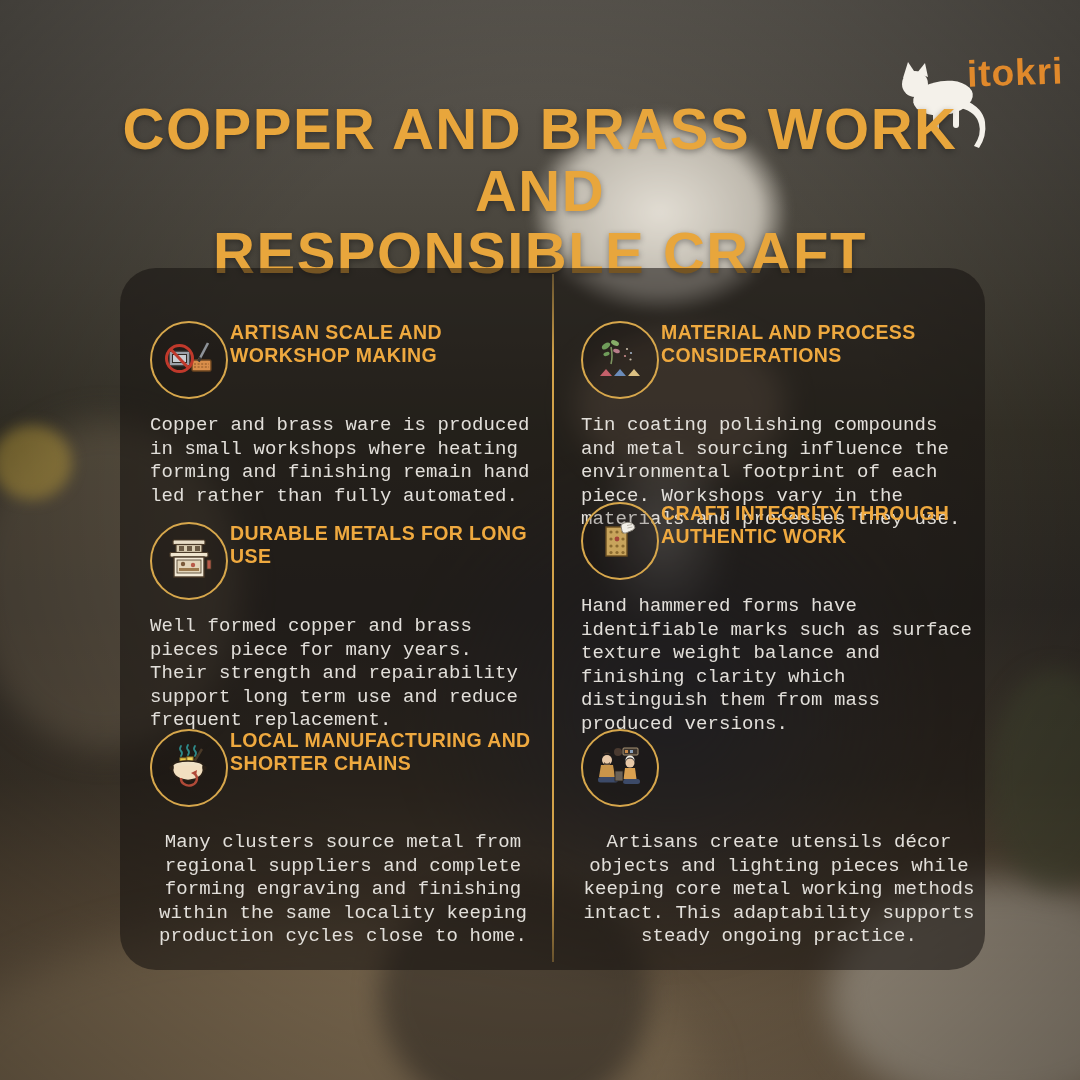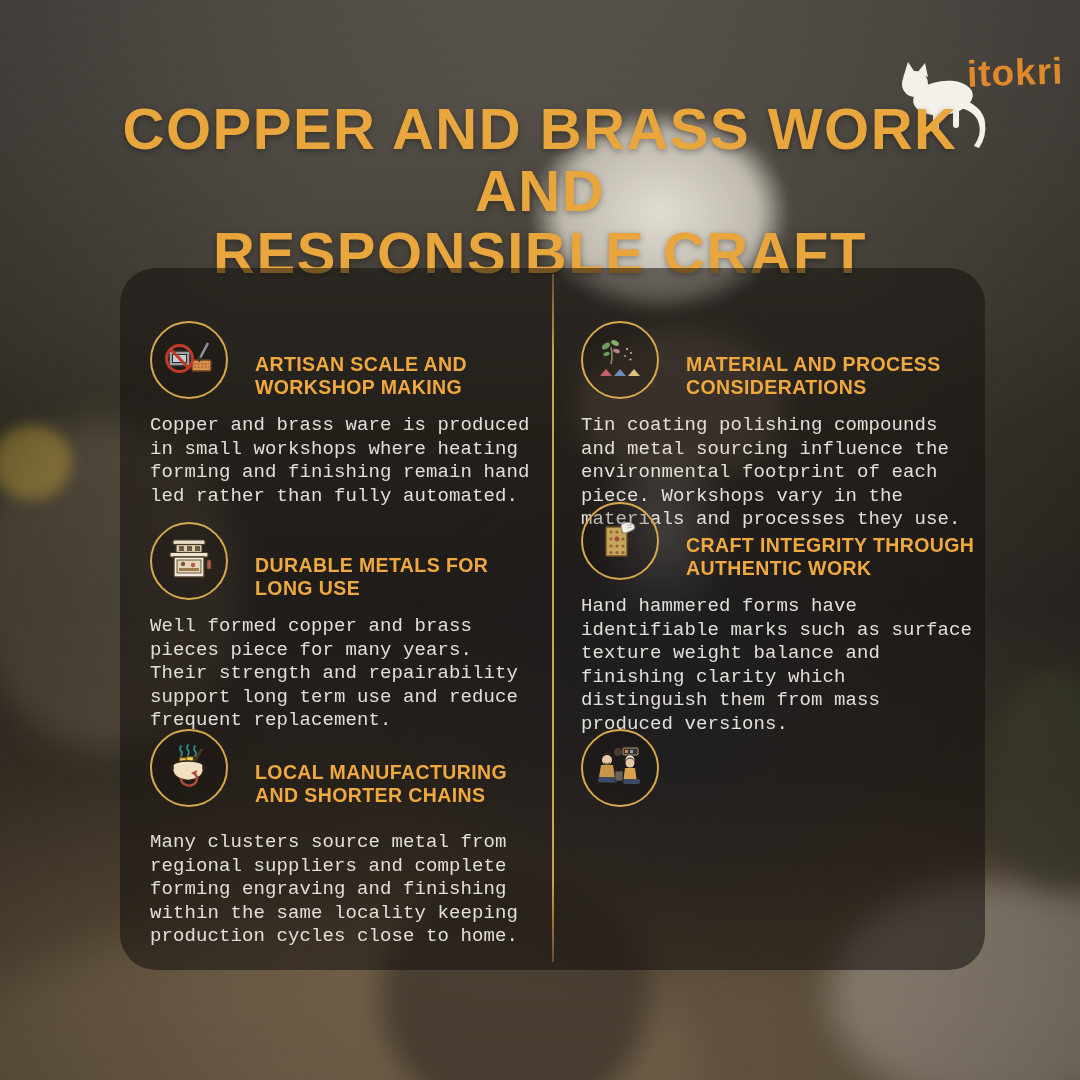--- a/index.html
+++ b/index.html
@@ -28,32 +28,32 @@
   .logo{position:absolute;left:895px;top:38px;width:170px;height:120px;}
   .logo .cat{position:absolute;left:0;top:22px;}
   .logo .brand{position:absolute;right:2px;top:14px;color:#E0892B;font-weight:bold;font-size:37px;letter-spacing:1px;transform:rotate(-2deg);}
 
   .panel{position:absolute;left:120px;top:268px;width:865px;height:702px;border-radius:36px;
     background:rgba(20,17,14,0.55);}
   .divider{position:absolute;left:552px;top:274px;width:2px;height:688px;
     background:linear-gradient(180deg,rgba(210,162,73,0.35),#D2A249 12%,#D2A249 88%,rgba(210,162,73,0.35));}
 
   .section{position:absolute;}
-  .sec-head{display:flex;align-items:flex-end;gap:27px;}
+  .sec-head{display:flex;align-items:flex-start;gap:2px;}
   .icon-circle{flex:0 0 auto;width:74px;height:74px;border:2px solid #D7A74C;border-radius:50%;
     display:flex;align-items:center;justify-content:center;background:rgba(10,8,6,0.18);}
   .heading{color:#EFA93F;font-weight:bold;font-size:19.5px;line-height:23px;letter-spacing:0.4px;text-transform:uppercase;}
   .body-text{margin-top:15px;color:#E2DFDA;font-size:19px;line-height:23.5px;letter-spacing:0.1px;font-family:Liberation Mono, monospace;}
   .s1{left:150px;top:321px;width:386px;}
   .s2{left:581px;top:321px;width:396px;}
   .s3{left:150px;top:522px;width:386px;}
   .s4{left:581px;top:502px;width:396px;}
   .s5{left:150px;top:729px;width:386px;}
   .s6{left:581px;top:729px;width:396px;}
-  .s5 .body-text,.s6 .body-text{margin-top:24px;}
+  .s5 .body-text,.s6 .body-text{margin-top:24px;text-align:center;}
 </style>
 </head>
 <body>
 
 <div class="canvas">
 
   <div class="blob cap"></div>
   <div class="blob face"></div>
   <div class="blob beard"></div>
   <div class="blob shirt"></div>
@@ -218,15 +218,16 @@
           <path d="M7 23 h12 l2 12 h-16 z" fill="#c9954a"></path>
           <rect x="4" y="35" width="20" height="5.5" rx="2.5" fill="#3c4a68"></rect>
           <circle cx="36" cy="21" r="4.5" fill="#e8c9a8"></circle>
           <path d="M31.5 20 a4.5 4.5 0 0 1 9 0 l0 -2 a4.5 4.5 0 0 0 -9 0 z" fill="#f2efe8"></path>
           <path d="M31 26 h10 l1.5 11 h-13 z" fill="#d9a050"></path>
           <rect x="29" y="37" width="17" height="5" rx="2.5" fill="#3c4a68"></rect>
           <rect x="21" y="29" width="8" height="10" fill="#6a6258" stroke="#2a241e" stroke-width="0.8"></rect>
         </svg>
       </div>
     </div>
+    <div class="body-text">Artisans create utensils décor objects and lighting pieces while keeping core metal working methods intact. This adaptability supports steady ongoing practice.</div>
   </div>
 
 </div>
 
 </body></html>

